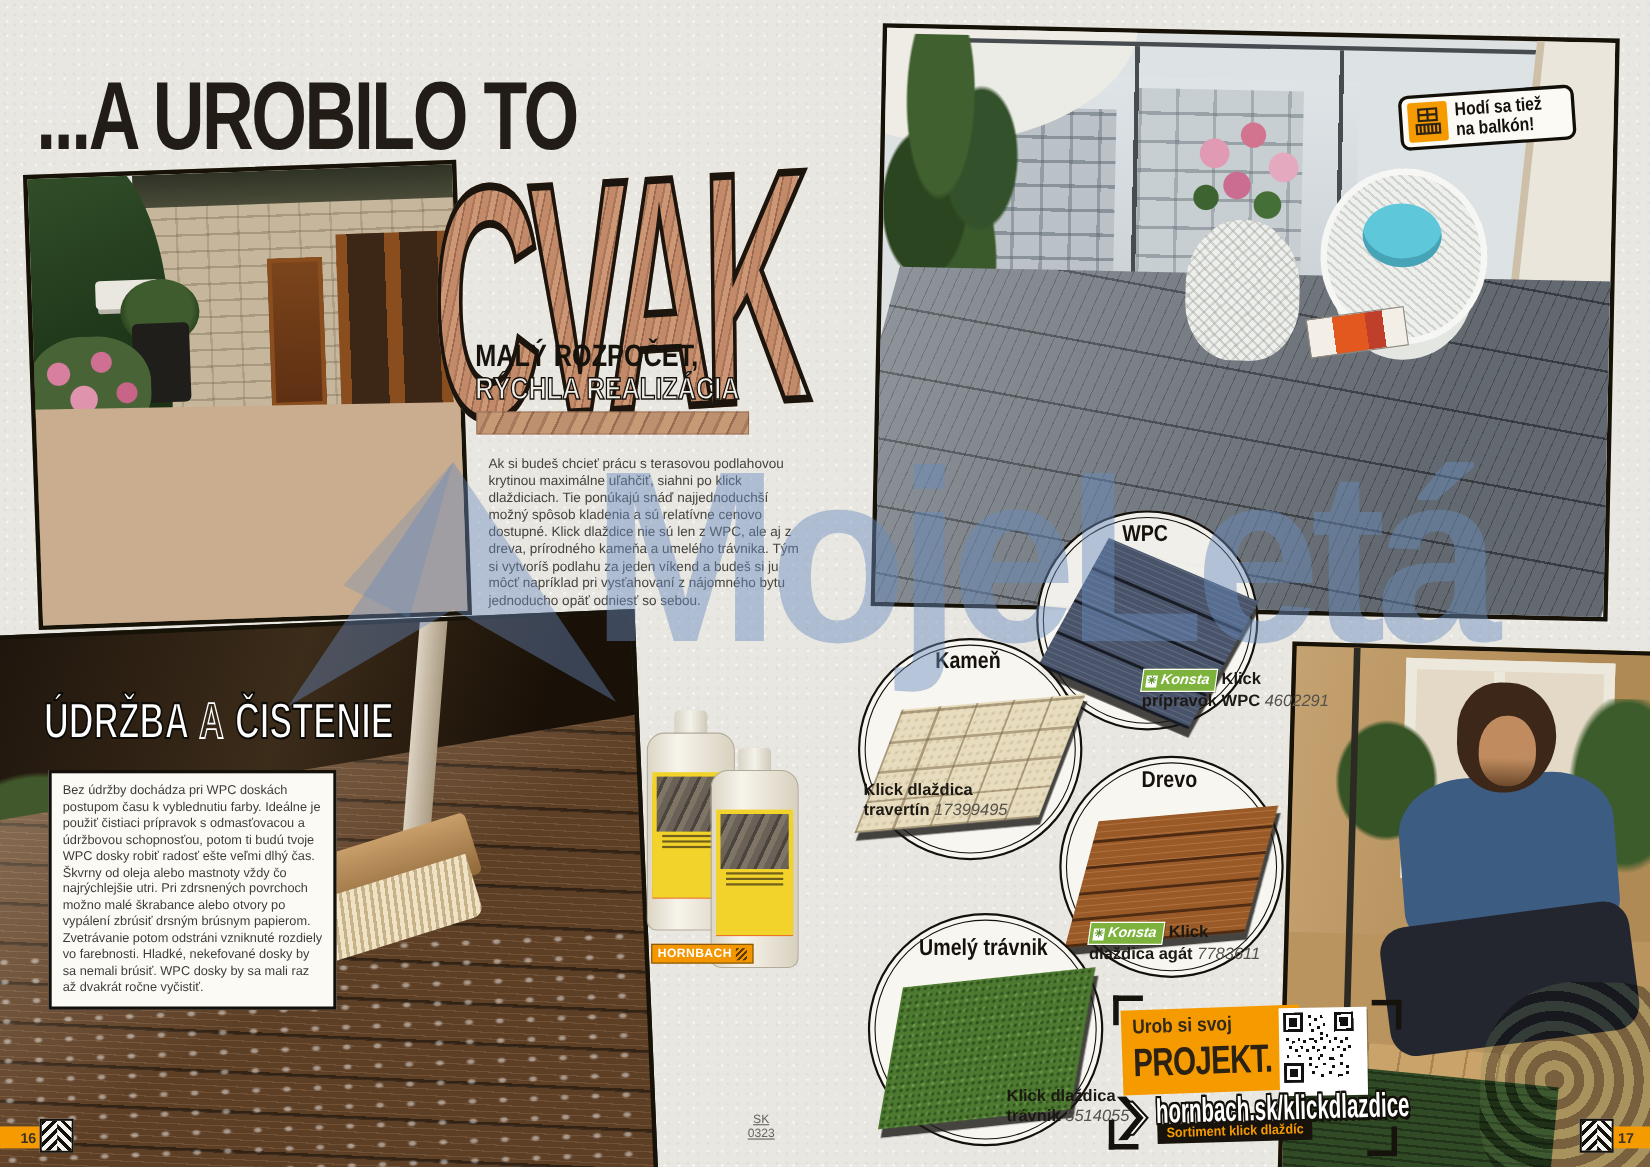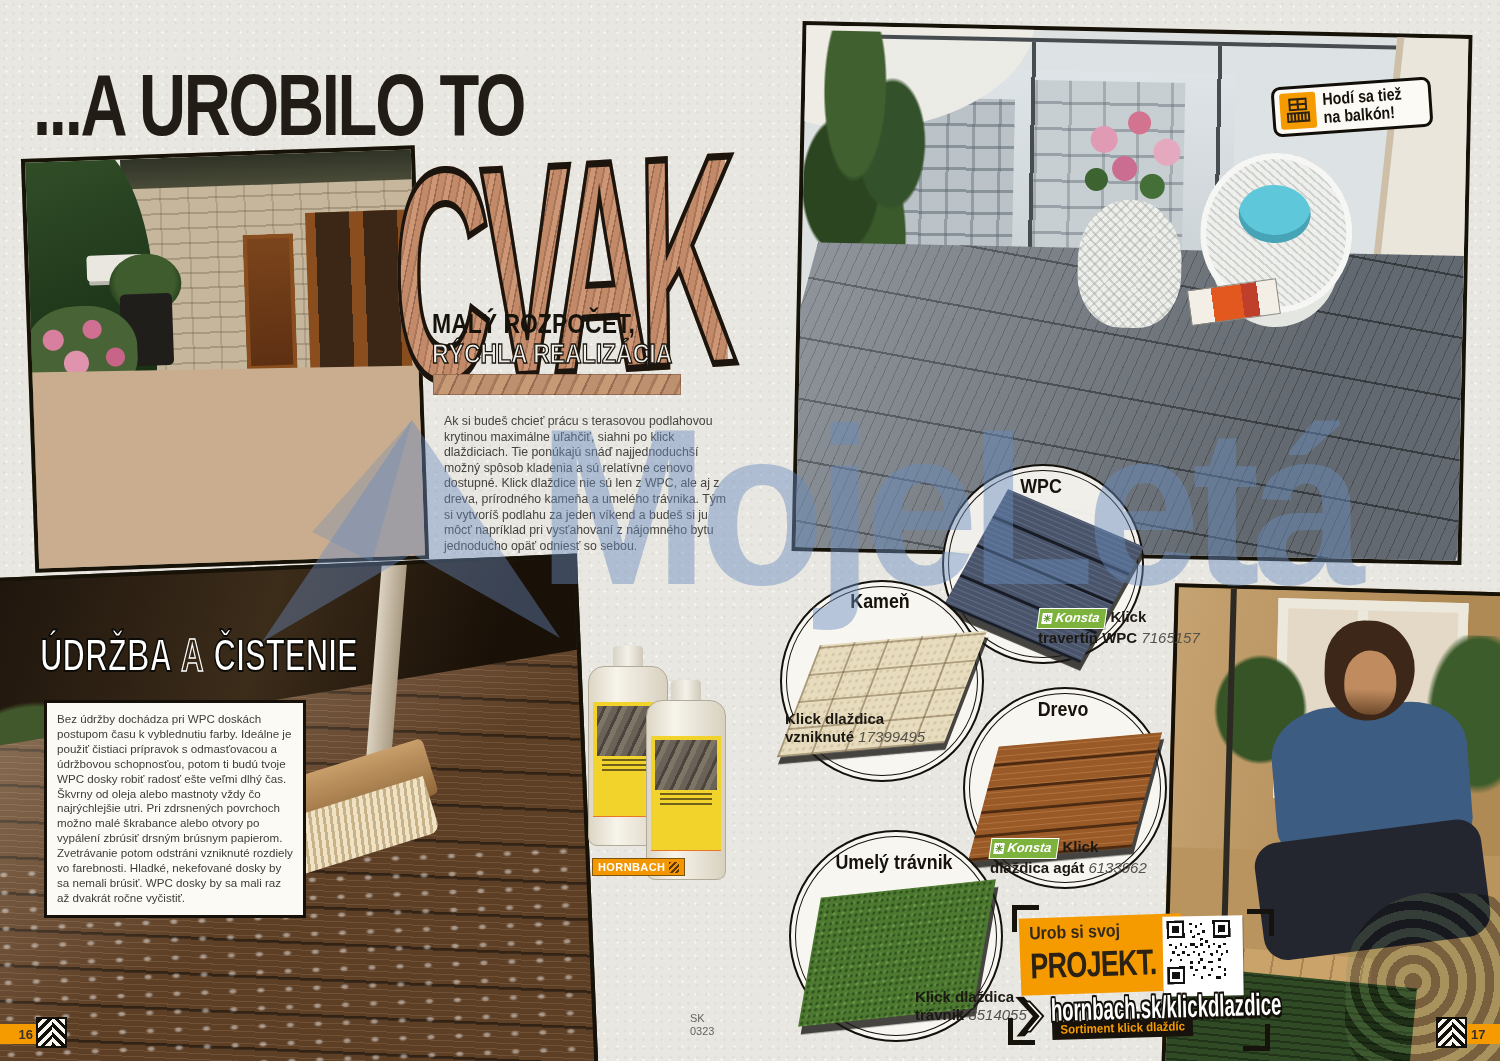--- a/index.html
+++ b/index.html
@@ -195,21 +195,21 @@
   .linkrow{left:1014px;top:988px;z-index:8;display:flex;align-items:flex-start;gap:5px;transform:rotate(-1.6deg);}
   .url{font-size:31px;font-weight:800;color:#fff;white-space:nowrap;transform:scaleX(.60);transform-origin:left top;letter-spacing:0;
     text-shadow:-2px 0 0 #14100a,2px 0 0 #14100a,0 -2px 0 #14100a,0 2px 0 #14100a,-2px -2px 0 #14100a,2px 2px 0 #14100a,2px -2px 0 #14100a,-2px 2px 0 #14100a,3px 3px 0 #14100a;}
   .sortbar{left:1052px;top:1022px;z-index:8;background:#17130c;color:#f59b00;font-size:12.5px;font-weight:700;
     padding:1px 9px 3px;transform:rotate(-1.6deg) scaleX(.92);transform-origin:left top;white-space:nowrap;}
   
   .wm{left:538px;top:380px;font-size:222px;font-weight:700;letter-spacing:-9px;color:rgba(104,139,190,.46);
     transform:scaleX(.92);transform-origin:left top;z-index:30;pointer-events:none;white-space:nowrap;}
   .wm-logo{left:252px;top:412px;width:320px;height:235px;z-index:30;pointer-events:none;}
   
-  .sk{left:690px;top:1012px;width:64px;text-align:left;font-size:11px;line-height:13px;color:#66635e;z-index:9;}
+  .sk{left:660px;top:1012px;width:64px;text-align:center;font-size:11px;line-height:13px;color:#66635e;z-index:9;text-decoration:underline;}
   .tab{position:absolute;background:#f59b00;height:20px;width:33px;display:flex;align-items:center;
     font-size:13px;font-weight:700;color:#3b332a;z-index:9;}
   .tab-left{left:0;top:1024px;justify-content:flex-end;padding-right:4px;}
   .tab-right{left:1467px;top:1024px;justify-content:flex-start;padding-left:4px;}
   .hatch{position:absolute;width:27px;height:27px;background:#f7f5ef;border:2px solid #14100a;z-index:9;
     background-image:repeating-linear-gradient(135deg,#14100a 0 3px,transparent 3px 7px);}
   .hatch::after{content:"";position:absolute;right:0;top:0;width:50%;height:100%;
     background:repeating-linear-gradient(45deg,#14100a 0 3px,#f7f5ef 3px 7px);}
   .hatch-left{left:36px;top:1017px;}
   .hatch-right{left:1436px;top:1017px;}
@@ -293,31 +293,31 @@
   </div>
   <div class="abs pcat" style="left:963px;top:697px;width:200px;">Drevo</div>
 
   <div class="pcircle" style="left:789px;top:830px;width:210px;height:208px;">
     <div class="tile tile-grass"></div>
   </div>
   <div class="abs pcat" style="left:789px;top:850px;width:210px;">Umelý trávnik</div>
 
   <div class="plabel" style="left:1038px;top:608px;">
     <div><span class="konsta"><span class="k-ico">✳</span><span>Konsta</span></span><b>Klick</b></div>
-    <div><b>travertín WPC</b> <span class="sku">7165157</span></div>
+    <div><b>prípravok WPC</b> <span class="sku">4602291</span></div>
   </div>
 
   <div class="plabel" style="left:785px;top:710px;">
     <div><b>Klick dlaždica</b></div>
-    <div><b>vzniknuté</b> <span class="sku">17399495</span></div>
+    <div><b>travertín</b> <span class="sku">17399495</span></div>
   </div>
 
   <div class="plabel" style="left:990px;top:838px;">
     <div><span class="konsta"><span class="k-ico">✳</span><span>Konsta</span></span><b>Klick</b></div>
-    <div><b>dlaždica agát</b> <span class="sku">6133962</span></div>
+    <div><b>dlaždica agát</b> <span class="sku">7783611</span></div>
   </div>
 
   <div class="plabel" style="left:915px;top:988px;">
     <div><b>Klick dlaždica</b></div>
     <div><b>trávnik</b> <span class="sku">8514055</span></div>
   </div>
 
   <div class="abs bottles">
     <div class="bottle bt1">
       <div class="b-cap"></div>

